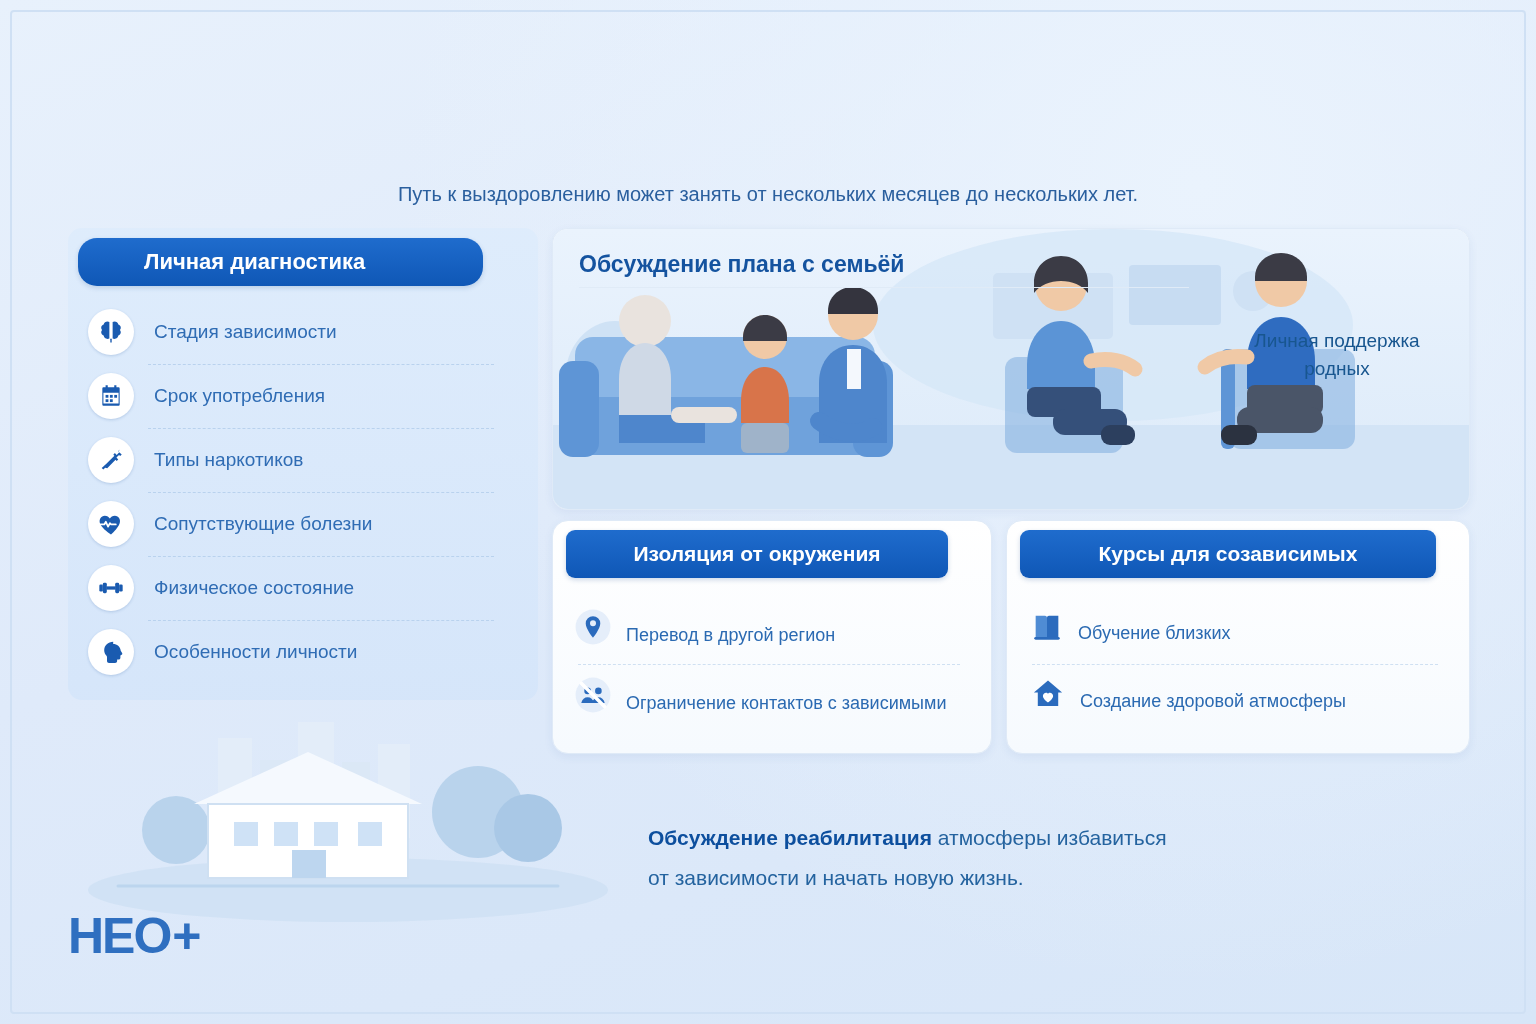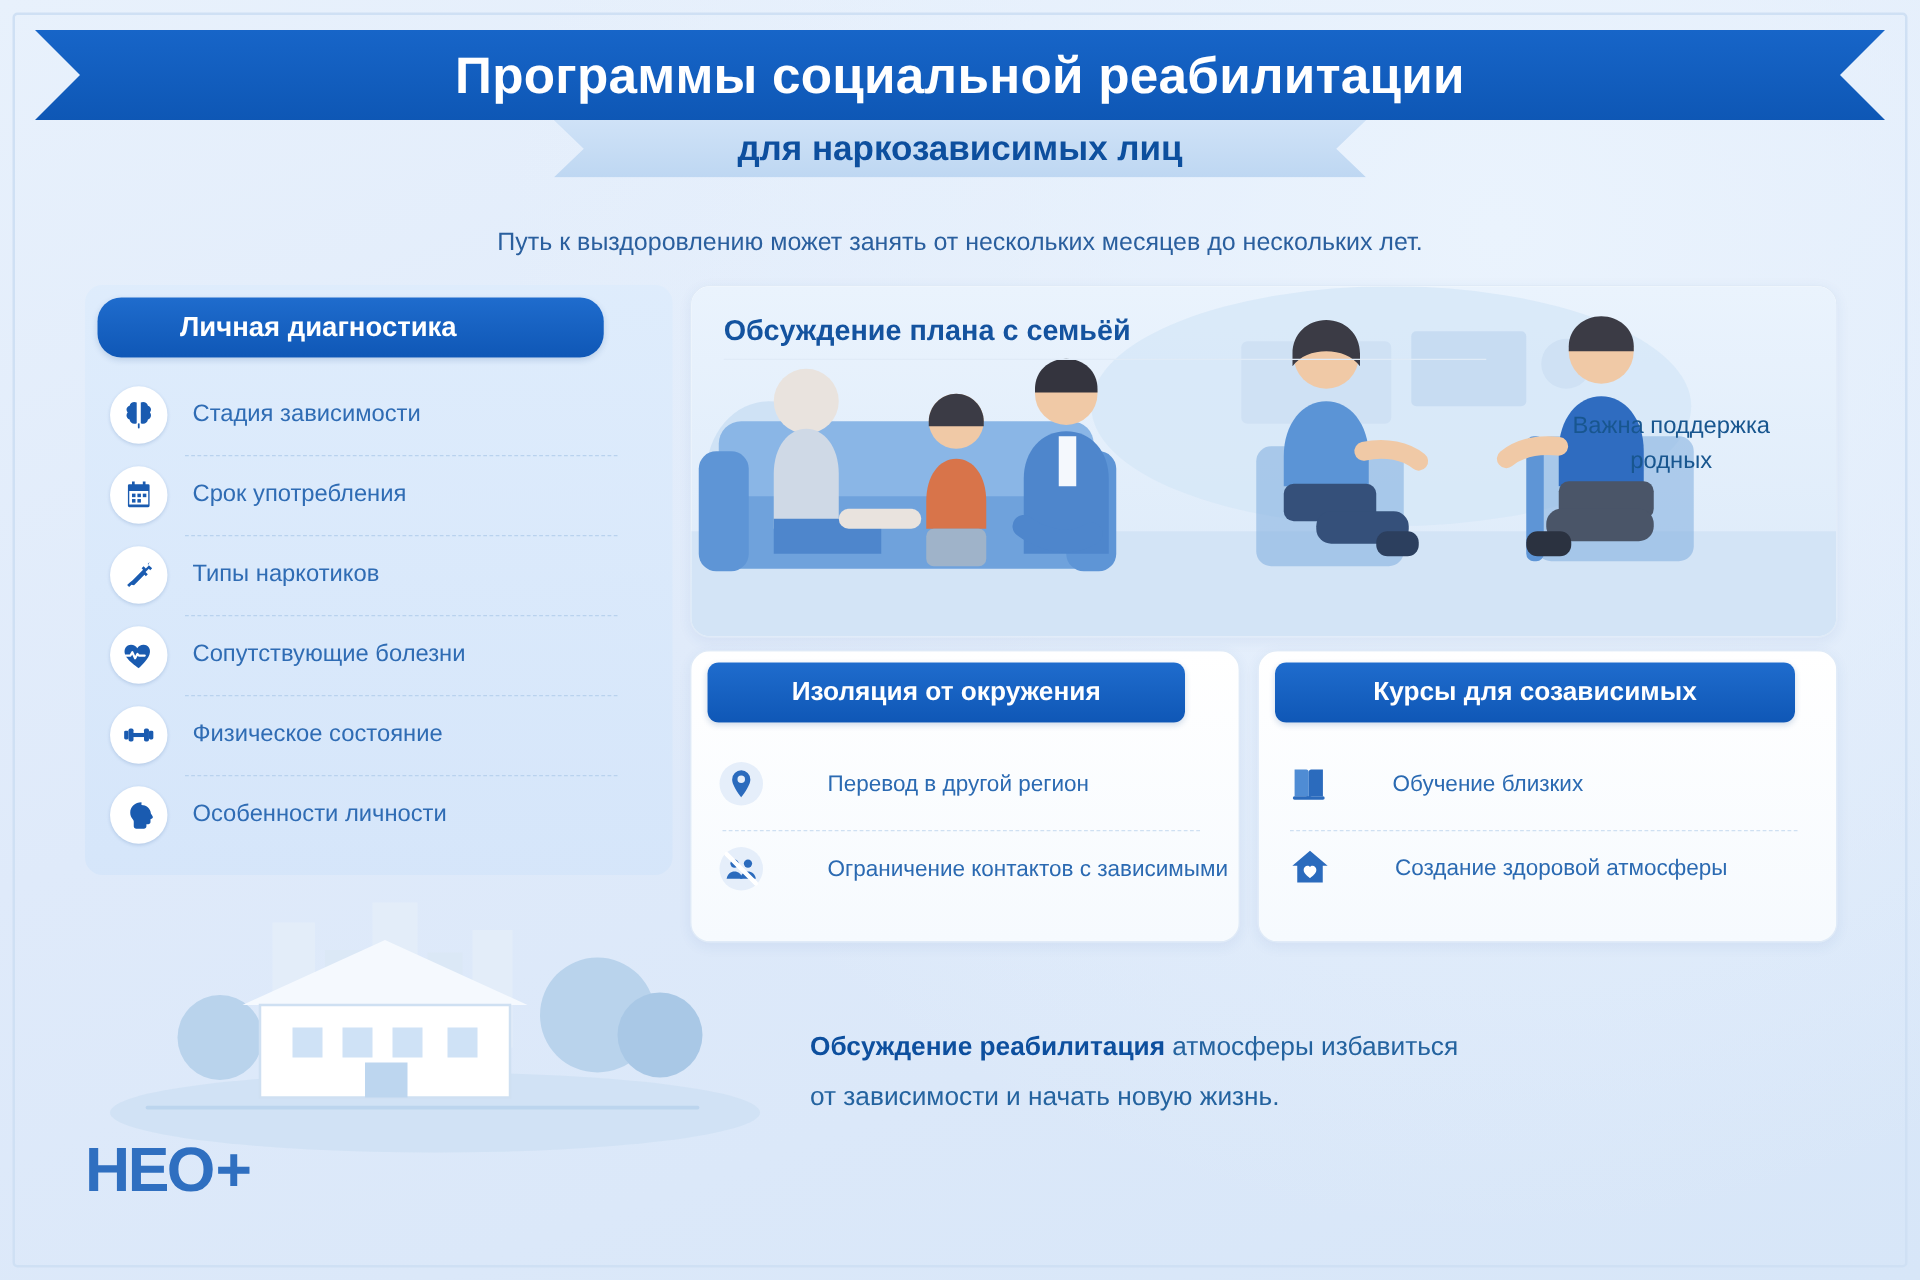--- a/index.html
+++ b/index.html
@@ -212,22 +212,21 @@
   #iso-head     { left: 566px;  top: 530px; width: 382px; }
   #courses-head { left: 1020px; top: 530px; width: 416px; }
   .card-head span {
     color: #fff;
     font-size: 21px;
     font-weight: bold;
   }
   .crow {
     position: absolute;
     display: flex;
-    align-items: center;
-    gap: 36px;
+    align-items: flex-end;
   }
   .crow .txt {
     margin-left: 14px;
     font-size: 18px;
     color: #2b6ab2;
   }
   .crow-rule {
     position: absolute;
     border-top: 1px dashed #cfe0f2;
   }
@@ -268,28 +267,20 @@
     line-height: 1;
   }
 
   svg { display: block; }
 </style>
 </head>
 <body>
 
 <div id="poster">
 
-  <div class="banner-wrap">
-    <div class="banner-main">
-      <div class="banner-title">Программы социальной реабилитации</div>
-    </div>
-    <div class="banner-sub">
-      <span>для наркозависимых лиц</span>
-    </div>
-  </div>
 
   <div class="intro">Путь к выздоровлению может занять от нескольких месяцев до нескольких лет.</div>
 
   <div class="left-panel"></div>
   <div class="left-head">
     <span>Личная диагностика</span>
   </div>
 
   <div class="left-list">
 
@@ -414,21 +405,21 @@
       <path d="M702 48c0-14 12-24 26-24s26 10 26 24v4h-52z" fill="#3b3b45"></path>
       <path d="M694 132c0-26 15-44 34-44s34 18 34 44v28h-68z" fill="#2f6cc0"></path>
       <rect x="694" y="156" width="76" height="30" rx="8" fill="#4a5568"></rect>
       <rect x="684" y="178" width="86" height="26" rx="12" fill="#4a5568"></rect>
       <rect x="668" y="196" width="36" height="20" rx="9" fill="#2b3240"></rect>
       <path d="M694 128c-18-2-32 2-42 10" stroke="#f0c9a6" stroke-width="15" fill="none" stroke-linecap="round"></path>
     </svg>
 
     <div class="fam-title">Обсуждение плана с семьёй</div>
     <div class="fam-title-rule"></div>
-    <div class="fam-note">Важна поддержка родных</div>
+    <div class="fam-note">Личная поддержка родных</div>
   </div>
 
   <div class="card" id="iso-card"></div>
   <div class="card-head" id="iso-head">
     <span>Изоляция от окружения</span>
   </div>
   <div class="crow" style="left:574px; top:608px;">
     <span>
       <svg width="38" height="38" viewBox="0 0 24 24" fill="#4a86cd">
         <circle cx="12" cy="12" r="11" fill="#e5eefa"></circle>

